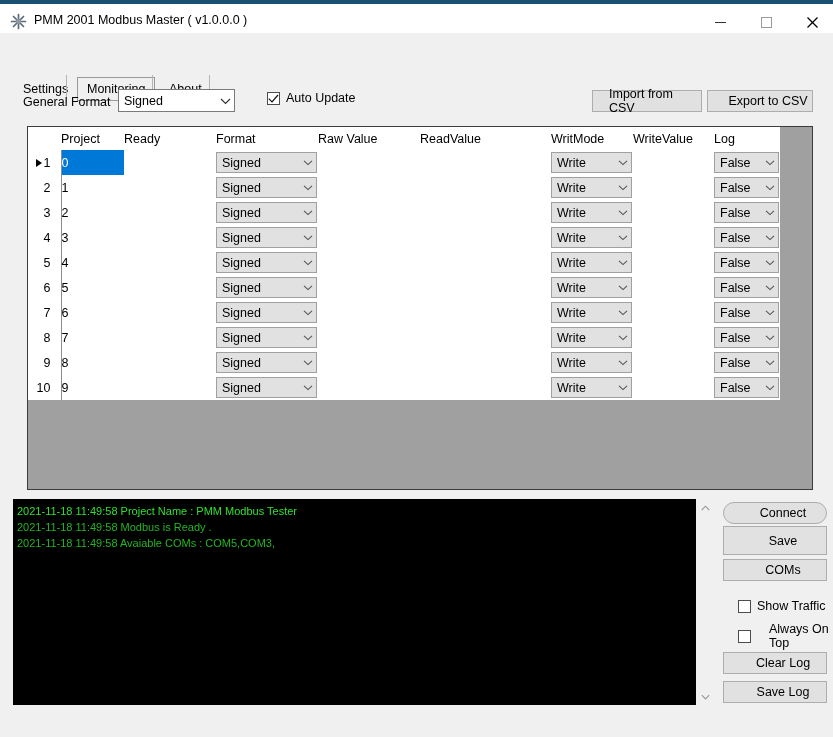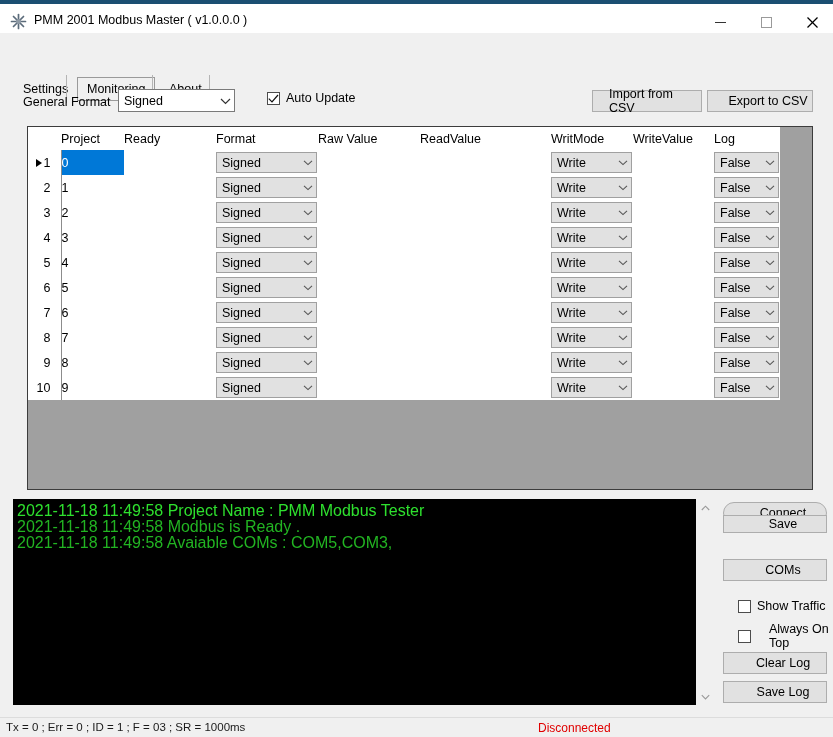--- a/index.html
+++ b/index.html
@@ -99,33 +99,33 @@
   
   .w-sel { width:33px; } .w-addr { width:63px; } .w-name { width:92px; }
   .w-fmt { width:102px; } .w-raw { width:102px; } .w-read { width:131px; }
   .w-wmode { width:82px; } .w-wval { width:81px; } .w-log { width:66px; }
   .w-tail { width:34px; }
   .hdr-row th.c-tail, .grow td.c-tail { background:#a0a0a0; border-right:0; }
 
   
   .logbox { position:absolute; left:13px; top:499px; width:683px; height:206px;
             background:#000000; overflow:hidden; padding:4px 0 0 4px; }
-  .logline { font-family:"Liberation Sans", sans-serif; font-size:16px; color:#22b422;
+  .logline { font-family:"Liberation Sans", sans-serif; font-size:11px; color:#22b422;
              line-height:16px; white-space:nowrap; }
   .logline.bright { color:#2ee02e; }
 
   .logscroll { position:absolute; left:697px; top:499px; width:17px; height:206px;
                background:#f0f0f0; border:none; }
   .logscroll .sbtn { position:absolute; left:0; width:17px; height:17px;
                      display:flex; align-items:center; justify-content:center; }
   .logscroll .sbtn.up { top:0; } .logscroll .sbtn.down { bottom:0; }
 
   
   #connect-button { left:723px; top:502px; width:104px; height:22px;border-radius:11px; }
-  #save-button    { left:723px; top:515px; width:104px; height:18px; }
+  #save-button    { left:723px; top:526px; width:104px; height:29px; }
   #load-button    { left:723px; top:559px; width:104px; height:22px; }
   #clear-log-button { left:723px; top:652px; width:104px; height:22px; }
   #save-log-button  { left:723px; top:681px; width:104px; height:22px; }
   #show-traffic-wrap { left:726px; top:599px; }
   #always-on-top-wrap { left:726px; top:622px;gap:12px; }
 
   
   .statusbar { position:absolute; left:0; top:717px; width:833px; height:20px;
                background:#f0f0f0; border-top:1px solid #dcdcdc; }
   .status-left { position:absolute; left:6px; top:3px; font-size:11.5px; color:#1a1a1a; }
@@ -658,17 +658,13 @@
     <span>Always On Top</span>
   </label>
 
   <div class="btn" id="clear-log-button">
     <span>Clear Log</span>
   </div>
   <div class="btn" id="save-log-button">
     <span>Save Log</span>
   </div>
 
-  <div class="statusbar">
-    <span class="status-left">Tx = 0 ; Err = 0 ; ID = 1 ; F = 03 ; SR = 1000ms</span>
-    <span class="status-right">Disconnected</span>
-  </div>
 </div>
 
 </body></html>

